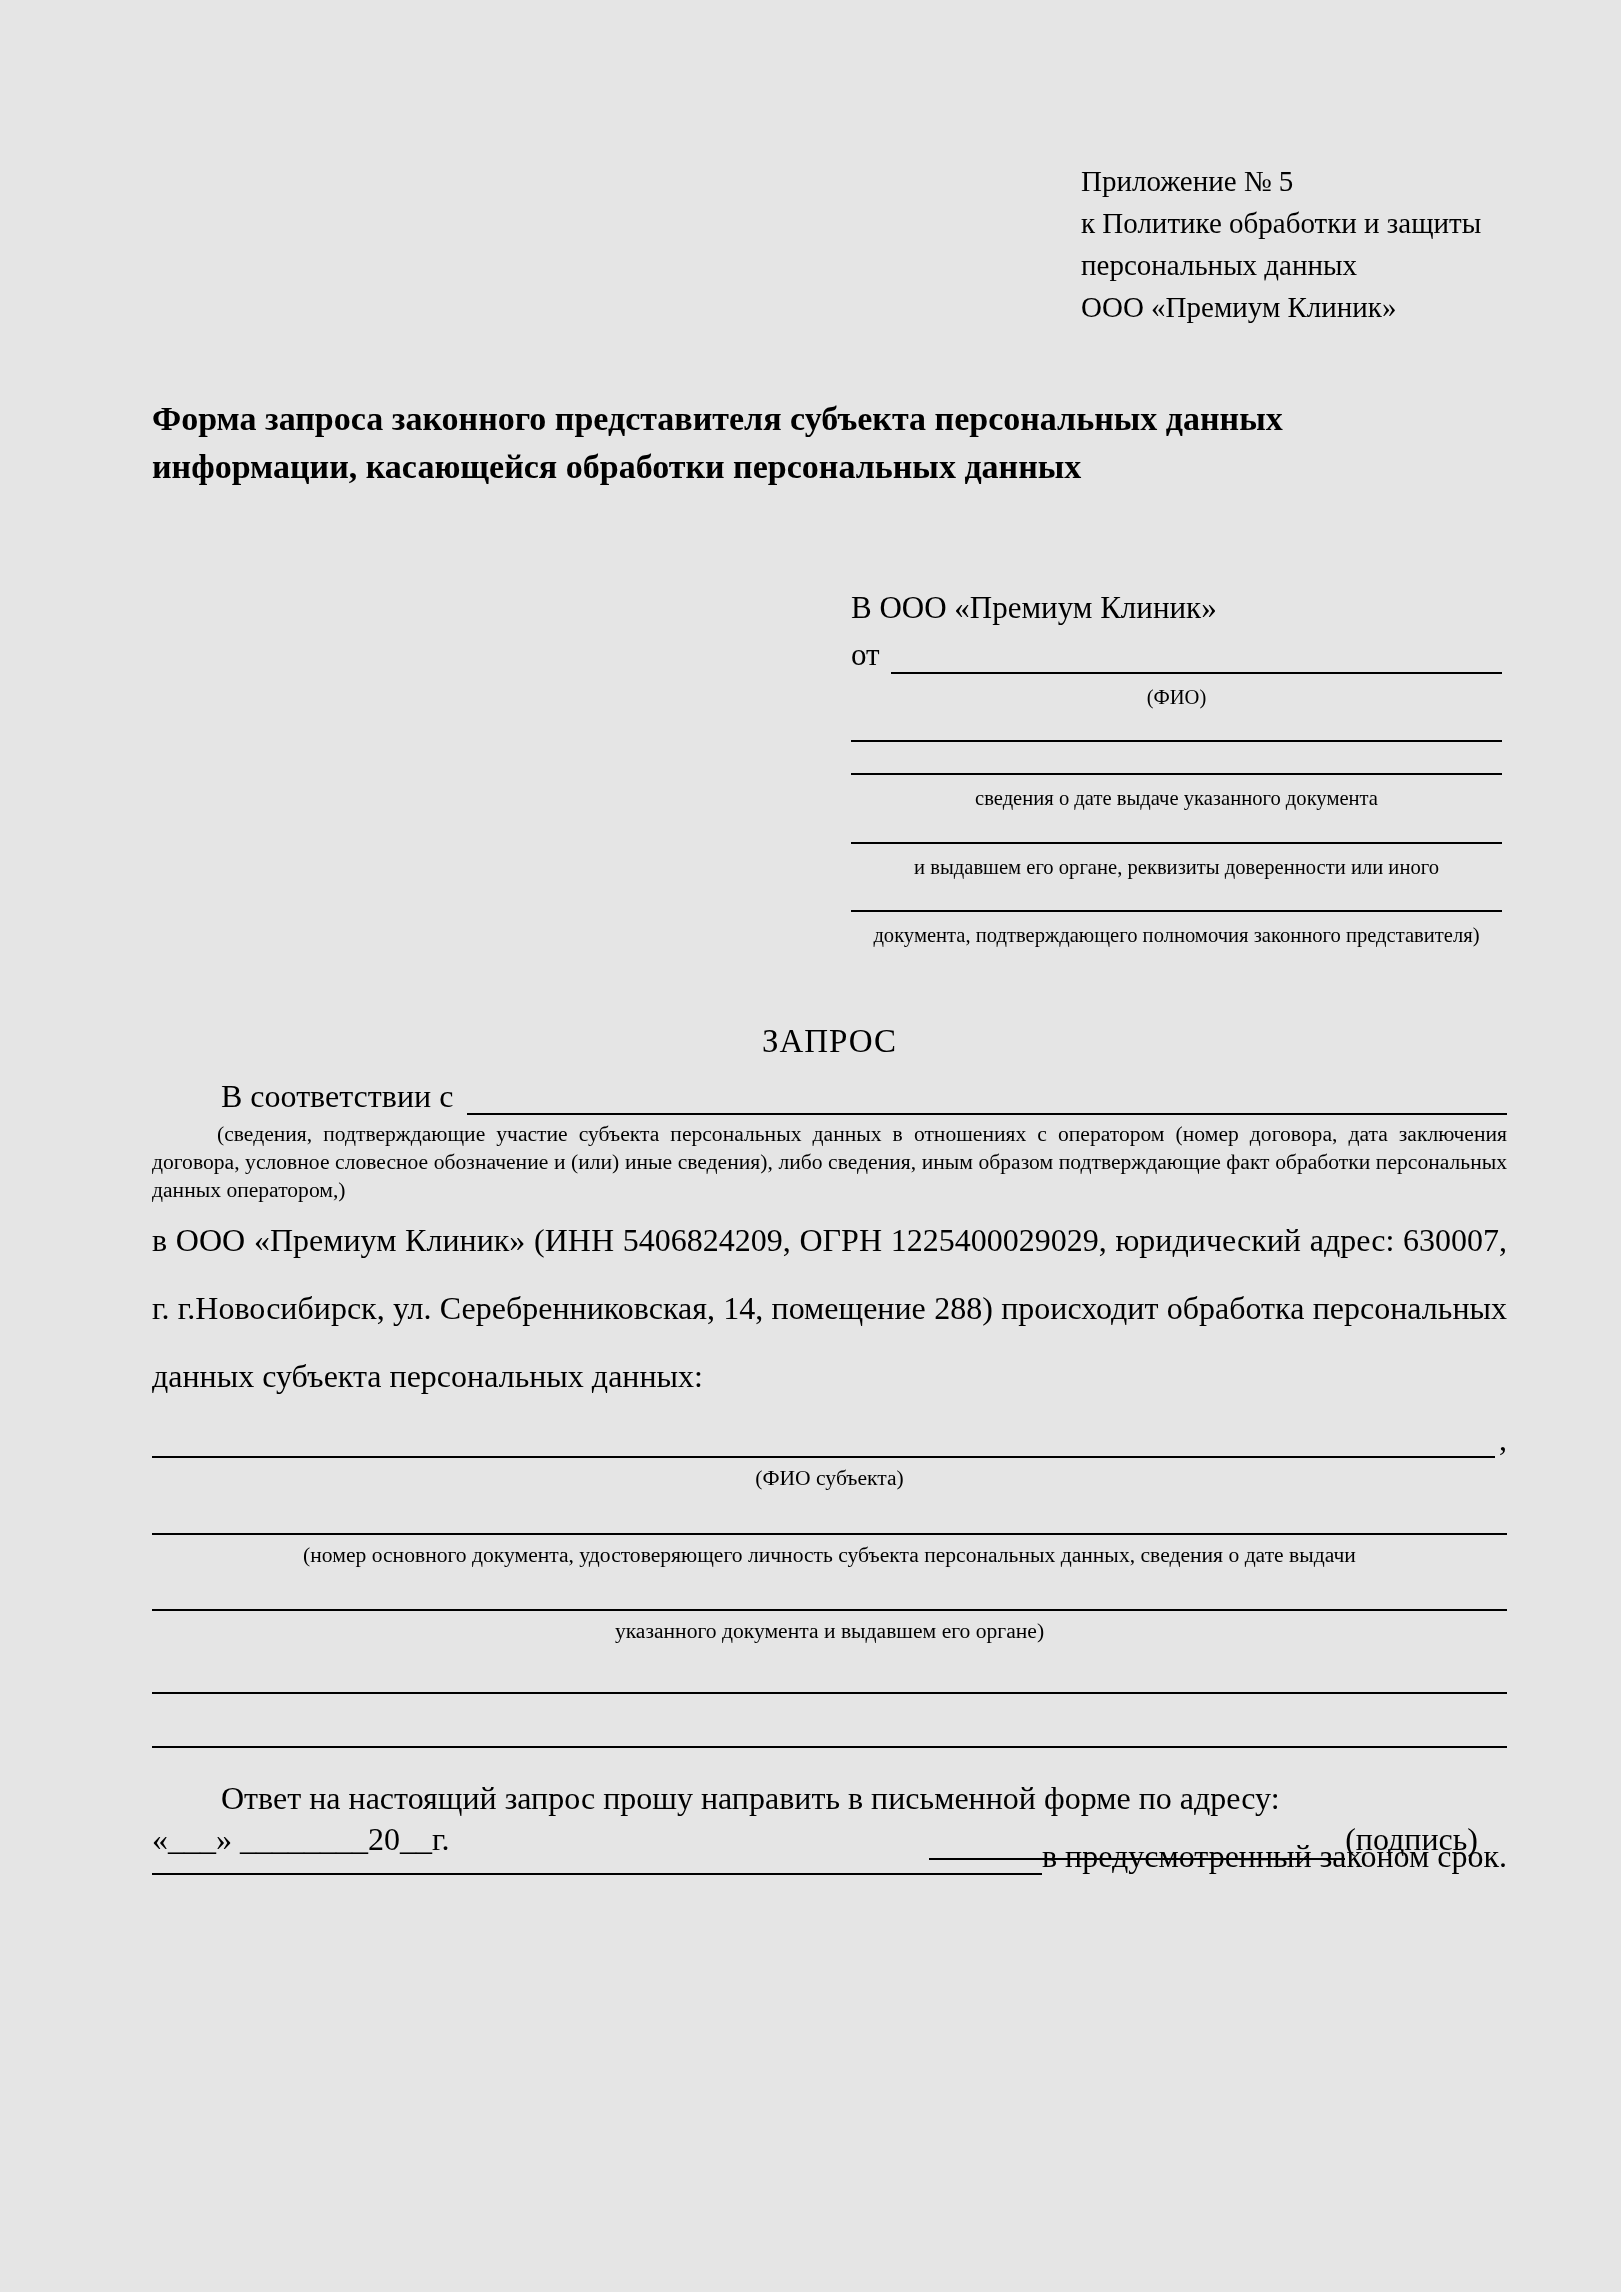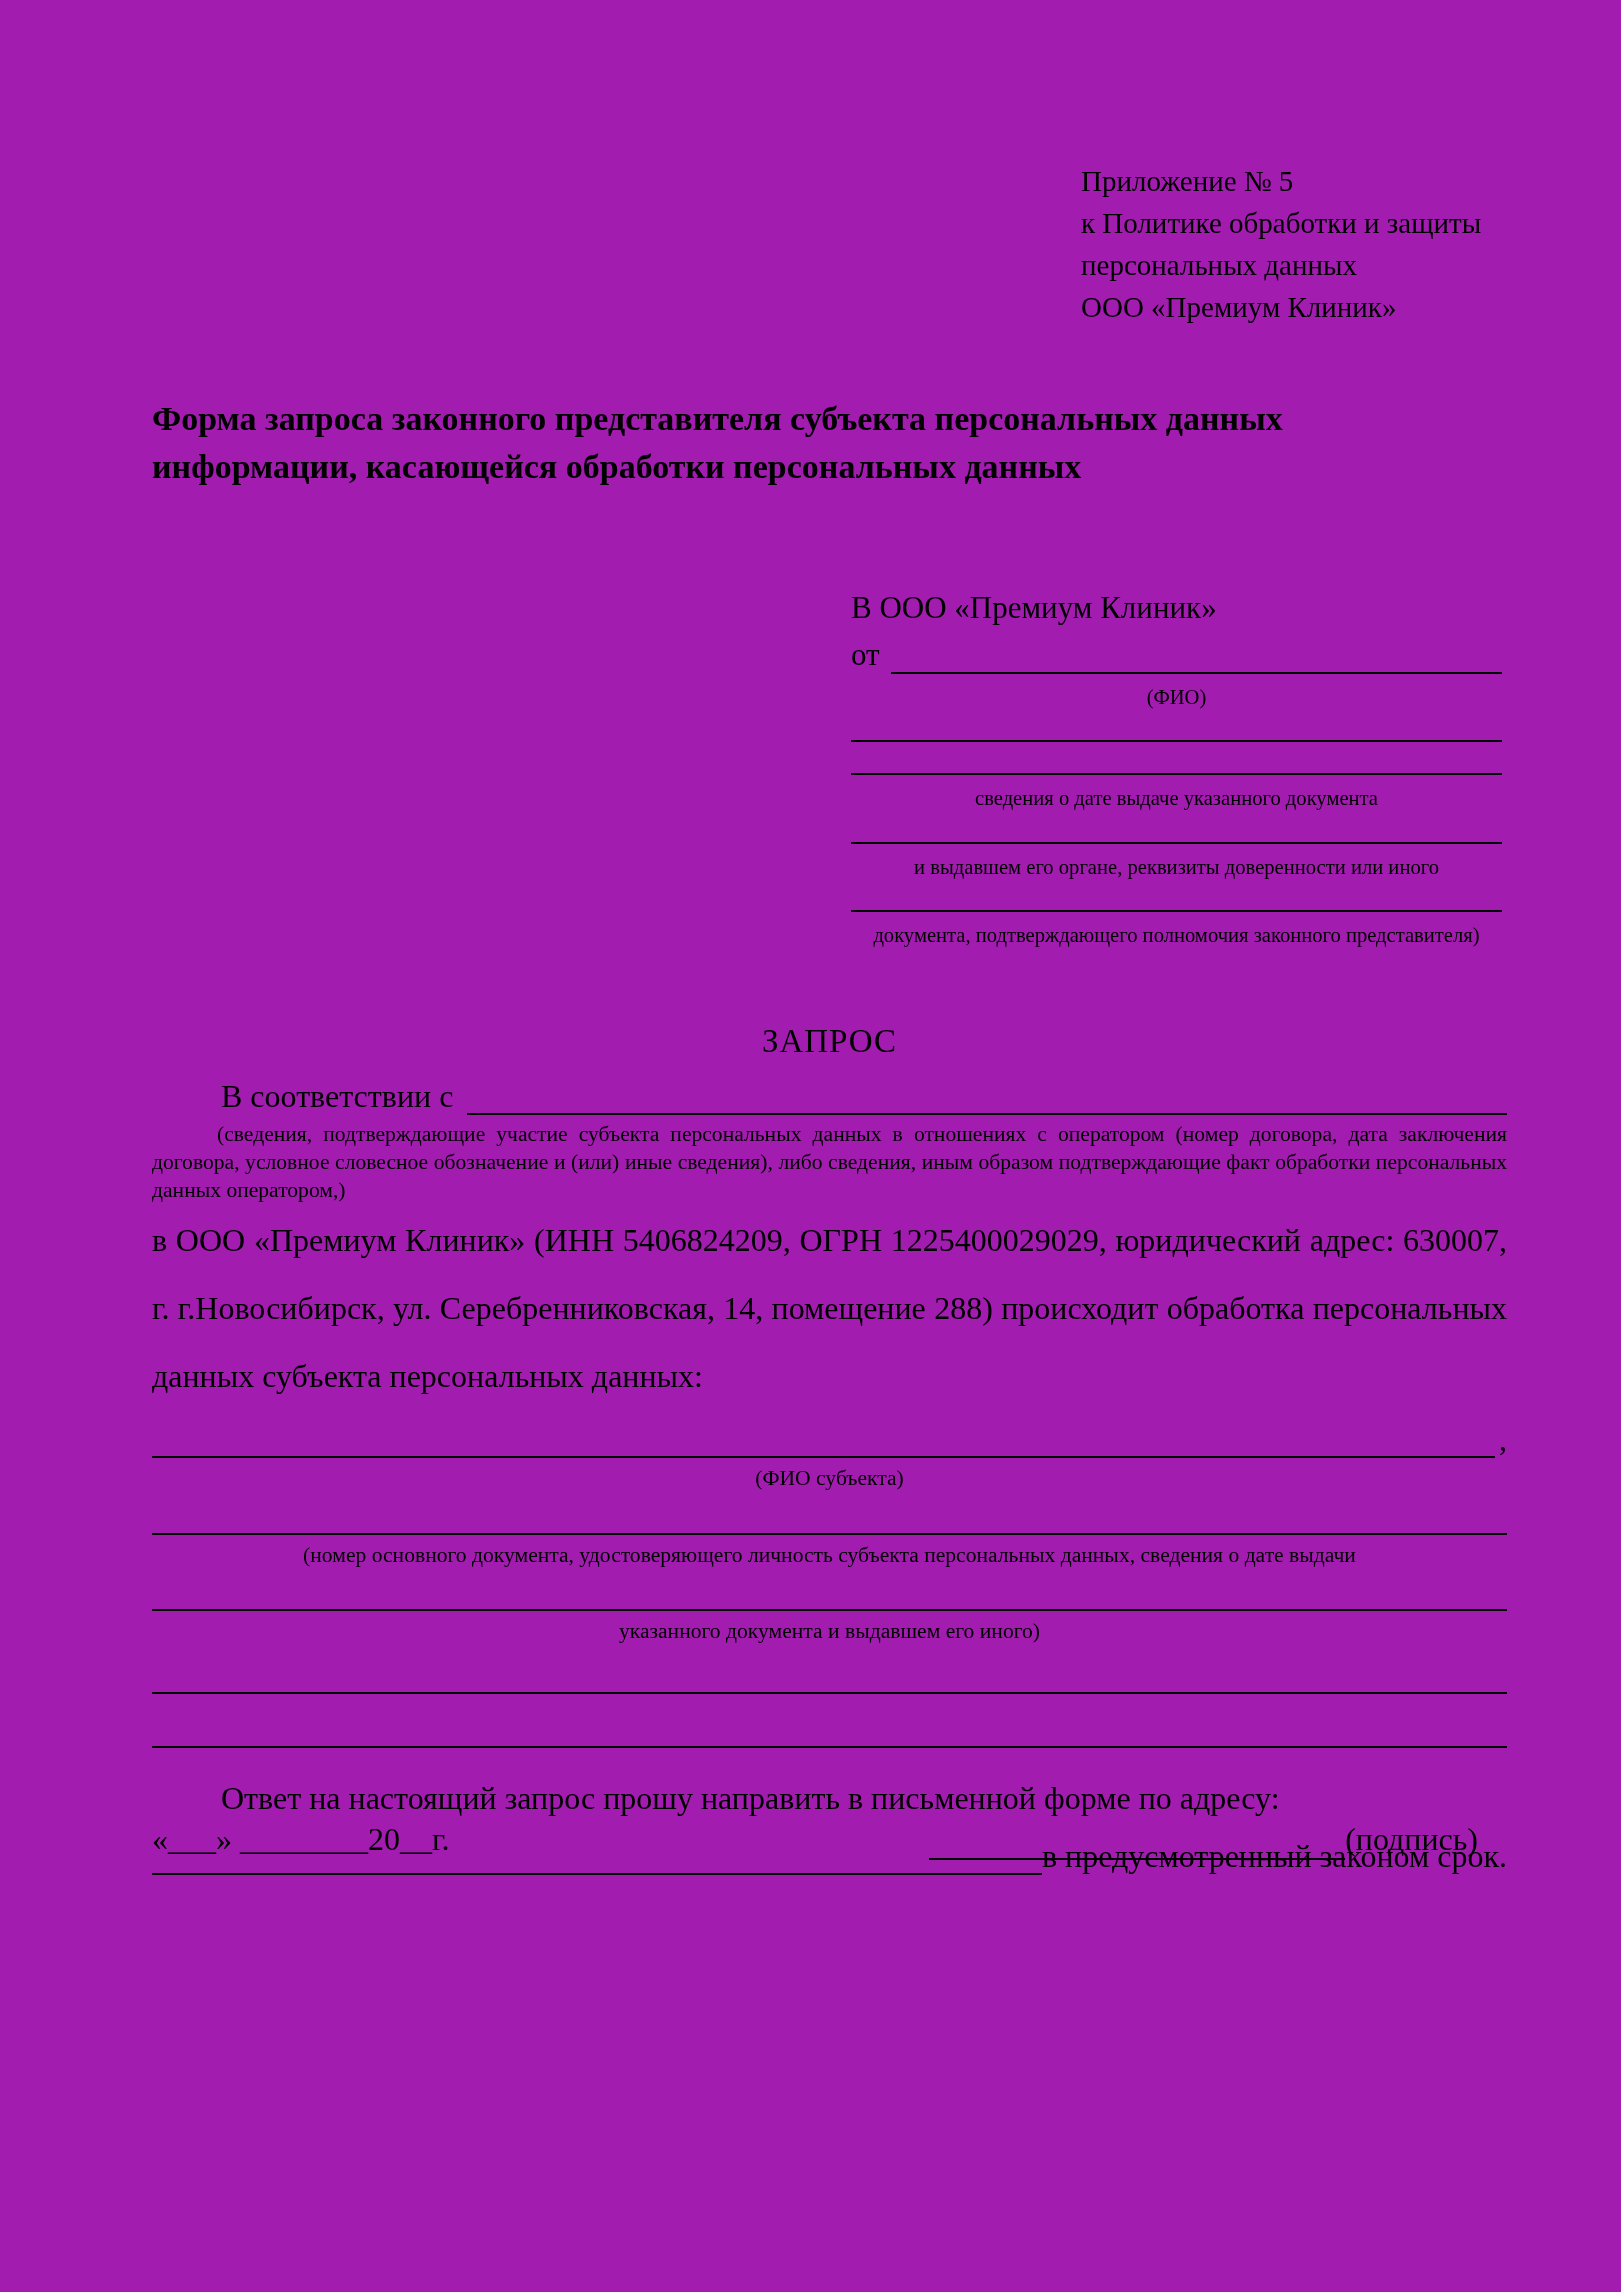--- a/index.html
+++ b/index.html
@@ -4,21 +4,21 @@
 <style>
   html, body {
     margin: 0;
     padding: 0;
     background: #ffffff;
   }
   .page {
     position: relative;
     width: 1621px;
     height: 2293px;
-    background: #a21caf;
+    background: #e5e5e5;
     color: #000000;
     font-family: "Liberation Serif", "DejaVu Serif", serif;
     overflow: hidden;
   }
 
   
   .appendix {
     position: absolute;
     left: 1081px;
     top: 160px;
@@ -215,21 +215,21 @@
     <div class="field-row">
       <span class="blank"></span>
       <span class="suffix">,</span>
     </div>
     <div class="center-caption">(ФИО субъекта)</div>
 
     <div class="full-line"></div>
     <div class="center-caption">(номер основного документа, удостоверяющего личность субъекта персональных данных, сведения о дате выдачи</div>
 
     <div class="full-line"></div>
-    <div class="center-caption">указанного документа и выдавшем его иного)</div>
+    <div class="center-caption">указанного документа и выдавшем его органе)</div>
 
 
     <div class="full-line blank-1"></div>
     <div class="full-line blank-2"></div>
 
     <p class="para answer">Ответ на настоящий запрос прошу направить в письменной форме по адресу:</p>
     <div class="answer-row">
       <span class="blank"></span>
       <span class="suffix-text">в предусмотренный законом срок.</span>
     </div>

